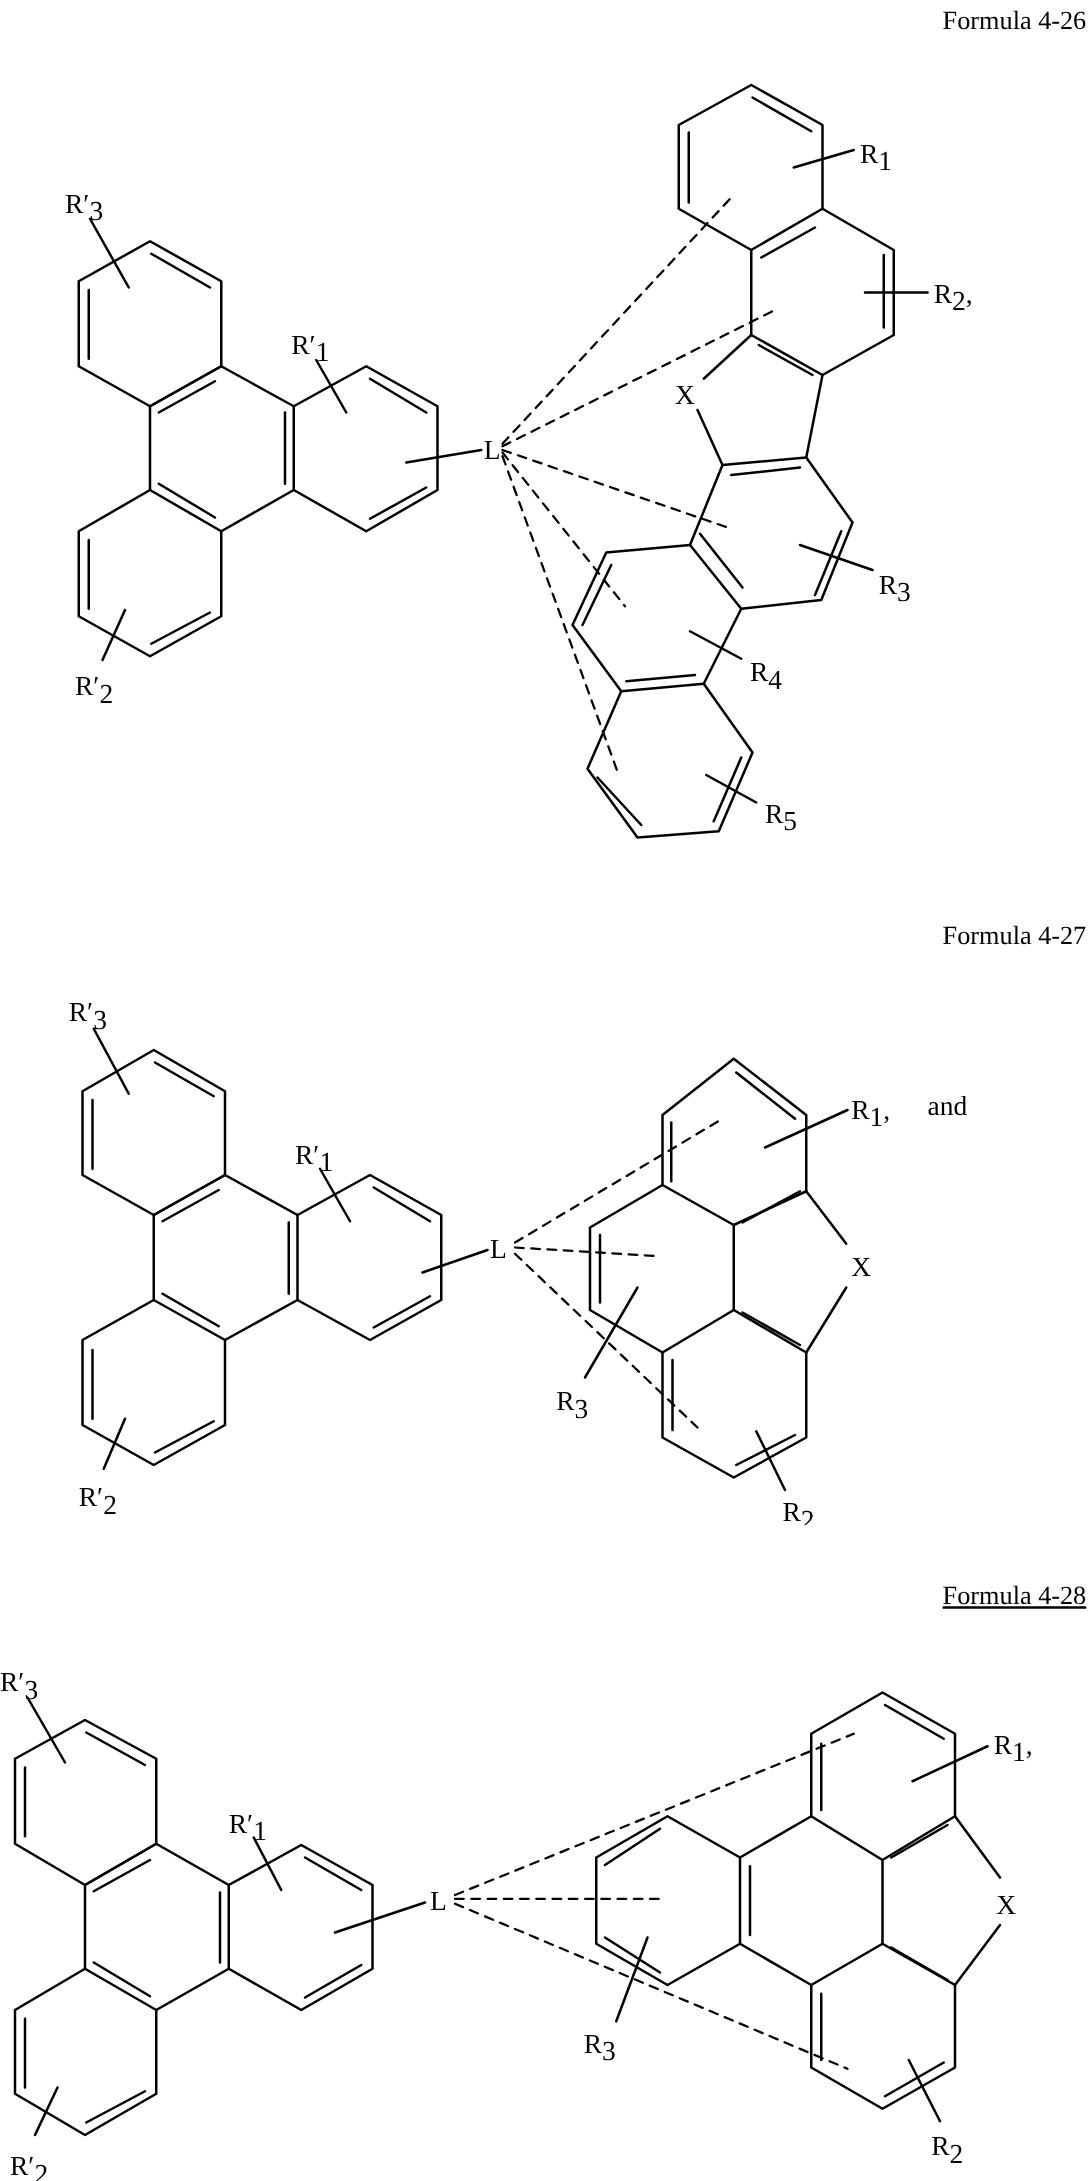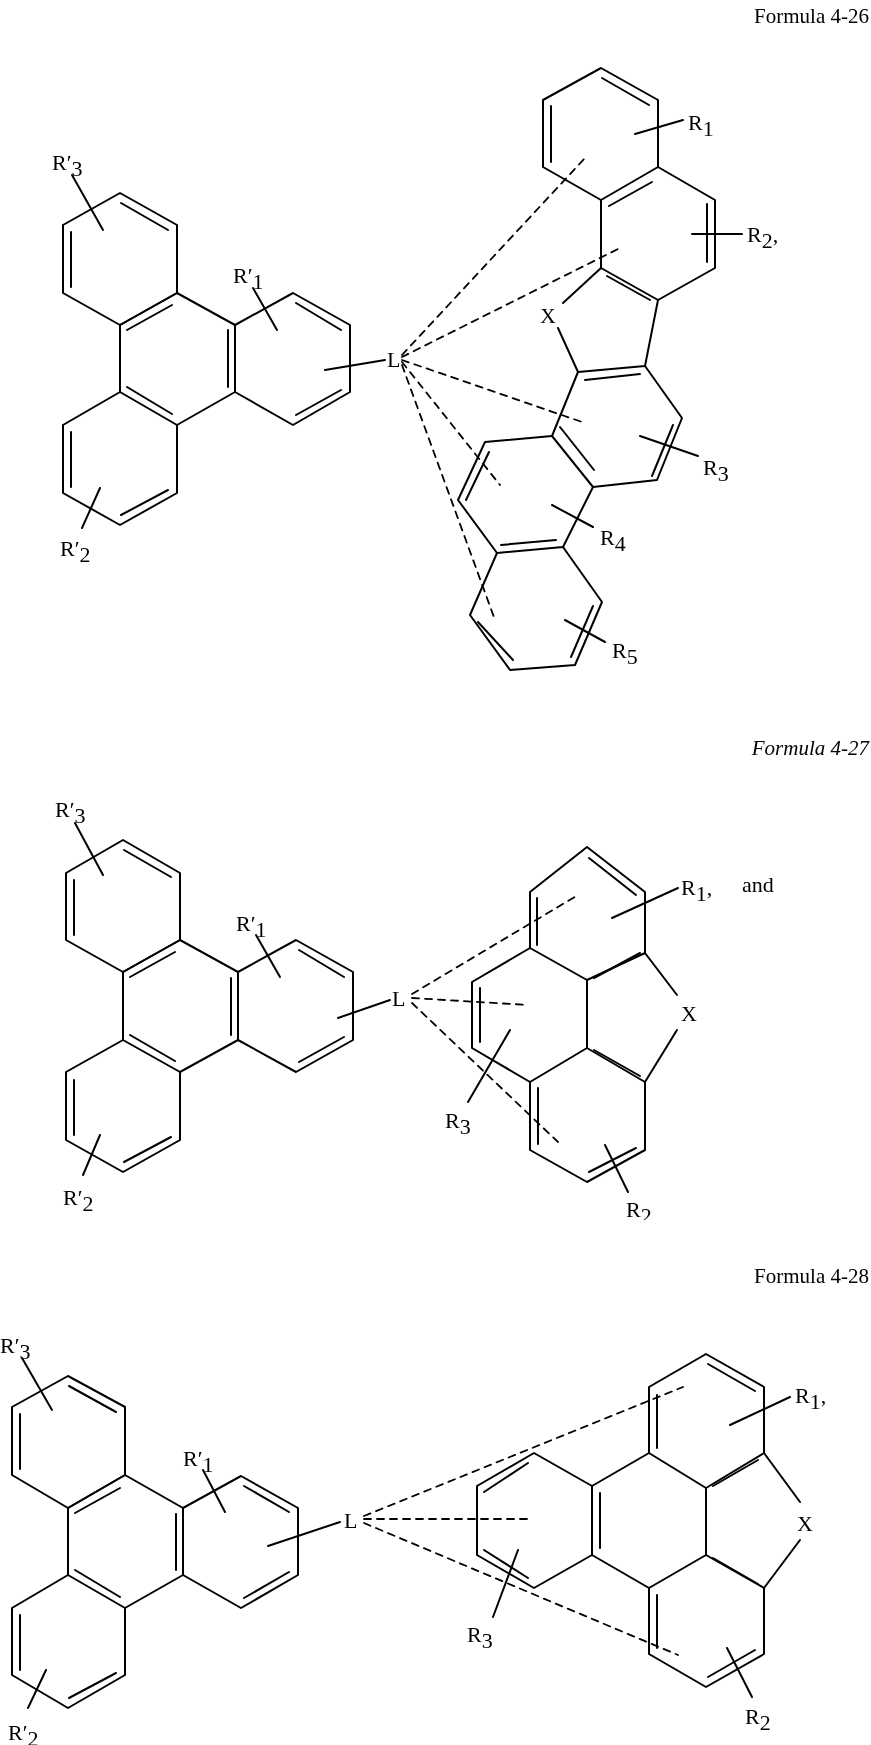--- a/index.html
+++ b/index.html
@@ -89,21 +89,21 @@
     <line x1="565" y1="620" x2="605" y2="642"></line>
   </g>
   <text x="688" y="130">R<tspan class="sub" dy="6">1</tspan></text>
   <text x="747" y="242">R<tspan class="sub" dy="6">2</tspan><tspan dy="-6">,</tspan></text>
   <text x="540" y="323">X</text>
   <text x="703" y="475">R<tspan class="sub" dy="6">3</tspan></text>
   <text x="600" y="545">R<tspan class="sub" dy="6">4</tspan></text>
   <text x="612" y="658">R<tspan class="sub" dy="6">5</tspan></text>
 </svg>
 
-<div class="formula-label" style="top:736px;font-style:italic;">Formula 4-27</div>
+<div class="formula-label" style="top:736px;">Formula 4-27</div>
 
 <svg width="871" height="500" style="top:720px;" viewBox="0 0 871 500">
   <g>
     <polyline points="66,153 123,120 180,153 180,220 123,252 66,220 66,153"></polyline>
     <line x1="74" y1="160" x2="74" y2="215"></line>
     <line x1="124" y1="130" x2="171" y2="157"></line>
     <line x1="130" y1="257" x2="175" y2="232"></line>
     <polyline points="123,252 180,220 238,252 238,320 180,352 123,320 123,252"></polyline>
     <line x1="231" y1="258" x2="231" y2="315"></line>
     <line x1="130" y1="315" x2="175" y2="341"></line>
@@ -146,21 +146,21 @@
     <line x1="468" y1="382" x2="510" y2="310"></line>
     <line x1="605" y1="425" x2="628" y2="472"></line>
   </g>
   <text x="681" y="175">R<tspan class="sub" dy="6">1</tspan><tspan dy="-6">,</tspan></text>
   <text x="742" y="172">and</text>
   <text x="681" y="301">X</text>
   <text x="445" y="408">R<tspan class="sub" dy="6">3</tspan></text>
   <text x="626" y="497">R<tspan class="sub" dy="6">2</tspan></text>
 </svg>
 
-<div class="formula-label" style="top:1264px;">Formula 4-28</div>
+<div class="formula-label" style="top:1264px;text-decoration:underline;">Formula 4-28</div>
 
 <svg width="871" height="495" style="top:1250px;" viewBox="0 0 871 495">
   <g>
     <polyline points="12,157 68,126 125,157 125,225 68,258 12,225 12,157"></polyline>
     <line x1="20" y1="164" x2="20" y2="219"></line>
     <line x1="69" y1="136" x2="116" y2="162"></line>
     <line x1="75" y1="263" x2="120" y2="238"></line>
     <polyline points="68,258 125,225 183,258 183,325 125,358 68,325 68,258"></polyline>
     <line x1="176" y1="264" x2="176" y2="320"></line>
     <line x1="75" y1="320" x2="120" y2="347"></line>

